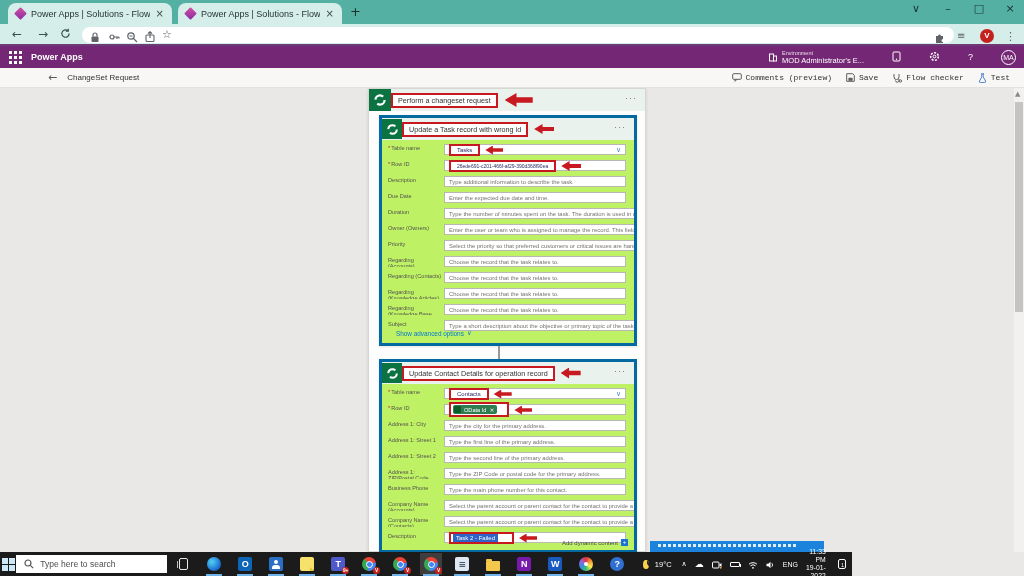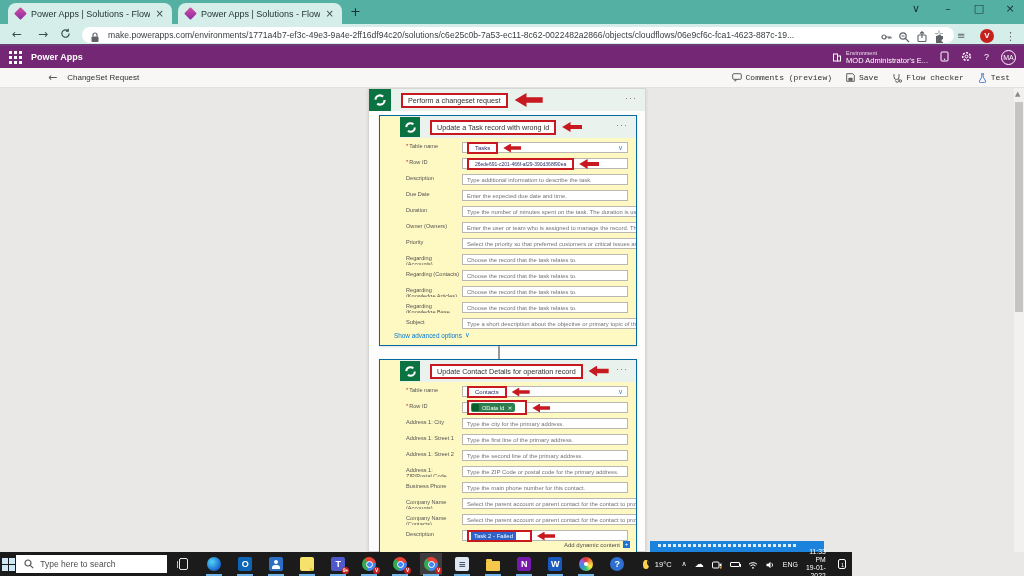--- a/index.html
+++ b/index.html
@@ -26,43 +26,43 @@
   .avatarV{width:14px;height:14px;border-radius:50%;background:#c5221f;color:#fff;font-size:8px;font-weight:bold;
     text-align:center;line-height:14px;}
 
   
   .paheader{position:absolute;left:0;top:46px;width:1024px;height:22px;background:#742774;display:flex;align-items:center;color:#fff;}
   .waffle{display:grid;grid-template-columns:repeat(3,3px);grid-gap:2px;margin:0 9px 0 9px;}
   .waffle i{width:3px;height:3px;background:#fff;display:block;}
   .brand{font-size:9px;font-weight:bold;}
   .pasearch{position:absolute;left:345px;top:4px;width:330px;height:14px;background:#f5f4f3;border-radius:2px;
     display:flex;align-items:center;gap:5px;padding:0 6px;color:#5c5a58;font-size:8px;}
-  .hdr-right{position:absolute;right:8px;top:0;height:22px;display:flex;align-items:center;gap:12px;}
+  .hdr-right{position:absolute;right:8px;top:0;height:22px;display:flex;align-items:center;gap:28px;}
   .envblock{display:flex;align-items:center;gap:4px;font-size:7.5px;line-height:8px;}
   .envlabel{font-size:5.5px;opacity:.85;}
   .avatarMA{width:15px;height:15px;border-radius:50%;border:1px solid #fff;color:#fff;font-size:7px;
     text-align:center;line-height:14px;}
 
   
   .flowbar{position:absolute;left:0;top:68px;width:1024px;height:20px;background:#f8f7f6;border-bottom:1px solid #e3e1df;
     display:flex;align-items:center;font-size:8px;color:#323130;}
   .backarrow{margin:0 10px 0 48px;color:#5c5a58;font-size:11px;}
   .fb-right{position:absolute;right:14px;display:flex;align-items:center;gap:14px;}
   .fb-item{display:flex;align-items:center;gap:4px;color:#323130;font-family:Liberation Mono, monospace;}
 
   
   .canvas{position:absolute;left:0;top:88px;width:1024px;height:464px;background:#eae8e6;overflow:hidden;}
   .scope{position:absolute;left:368px;top:0;width:278px;height:464px;background:#fdfdfd;
     border:1px solid #d8d6d3;box-shadow:0 1px 3px rgba(0,0,0,.12);}
   .cardhdr{position:relative;height:22px;background:#e9f2ec;display:flex;align-items:center;}
   .dvicon{width:22px;height:22px;background:#0a7341;flex:0 0 auto;display:flex;align-items:center;justify-content:center;}
   .dvicon.small{width:20px;height:20px;}
-  .cardtitle{margin-left:10px;border:2px solid #c7191f;padding:1px 5px;font-size:7.2px;color:#323130;background:#fff;white-space:nowrap;}
+  .cardtitle{border:2px solid #c7191f;padding:1px 5px;font-size:7.2px;color:#323130;background:#fff;white-space:nowrap;}
   .menu3{position:absolute;right:8px;top:4px;color:#7a7874;font-size:9px;letter-spacing:1px;}
-  .action{position:absolute;left:10px;width:258px;background:#fef9c3;border:1px solid #0369a1;box-shadow:0 1px 2px rgba(0,0,0,.10);overflow:hidden;padding-left:20px;}
+  .action{position:absolute;left:10px;width:258px;background:#bef264;border:3px solid #0369a1;box-shadow:0 1px 2px rgba(0,0,0,.10);overflow:hidden;}
   #action1{top:26px;height:231px;}
   #action2{top:270px;height:194px;}
   .fields{padding:4px 8px 0 4px;}
   .frow{display:flex;height:11px;margin-bottom:5px;}
   .flabel{width:58px;flex:0 0 auto;font-size:5.6px;line-height:6px;color:#55524f;padding:1px 2px 0 2px;overflow:hidden;}
   .req{color:#c7191f;margin-right:1px;}
   .finput{position:relative;flex:1;border:1px solid #b9b6b3;background:#fff;display:flex;align-items:center;overflow:visible;}
   .ph{font-size:5.9px;color:#767472;padding:0 4px;white-space:nowrap;overflow:hidden;}
   .chev{position:absolute;right:4px;top:1px;color:#4a7fd0;font-size:7px;}
   .vbox{border:2px solid #c7191f;font-size:6px;color:#2b2a66;padding:1px 6px;margin-left:4px;white-space:nowrap;background:#fff;}
@@ -156,21 +156,20 @@
           <path d="M10 6a4 4 0 1 1-1.2-2.8M9 .8v2.6H6.4" fill="none" stroke="#39504b" stroke-width="1.3"></path>
         </svg>
     </span>
     <div class="urlpill" data-interactable="true">
       <span class="bicon" data-interactable="false">
         <svg width="10" height="11" viewBox="0 0 10 11">
             <rect x="1.5" y="4.5" width="7" height="5.5" rx="1" fill="#5f6368"></rect>
             <path d="M3 4.5V3a2 2 0 0 1 4 0v1.5" fill="none" stroke="#5f6368" stroke-width="1.2"></path>
           </svg>
       </span>
-      <span class="urltext" data-interactable="true">make.powerapps.com/environments/1771a4b7-ef3c-49e3-9a4e-2ff16df94c20/solutions/c6e25c0b-7a53-ec11-8c62-0022482a2866/objects/cloudflows/06e9cf6c-fca1-4623-887c-19...</span>
       <span class="bicon" data-interactable="true">
         <svg width="12" height="12" viewBox="0 0 12 12">
             <circle cx="4" cy="6" r="2" fill="none" stroke="#5f6368" stroke-width="1.2"></circle>
             <path d="M6 6h5M9 6v2M11 6v1.5" stroke="#5f6368" stroke-width="1.2"></path>
           </svg>
       </span>
       <span class="bicon" data-interactable="true">
         <svg width="12" height="12" viewBox="0 0 12 12">
             <circle cx="5" cy="5" r="3.2" fill="none" stroke="#5f6368" stroke-width="1.2"></circle>
             <path d="M7.5 7.5L11 11M3.5 5h3" stroke="#5f6368" stroke-width="1.2"></path>

